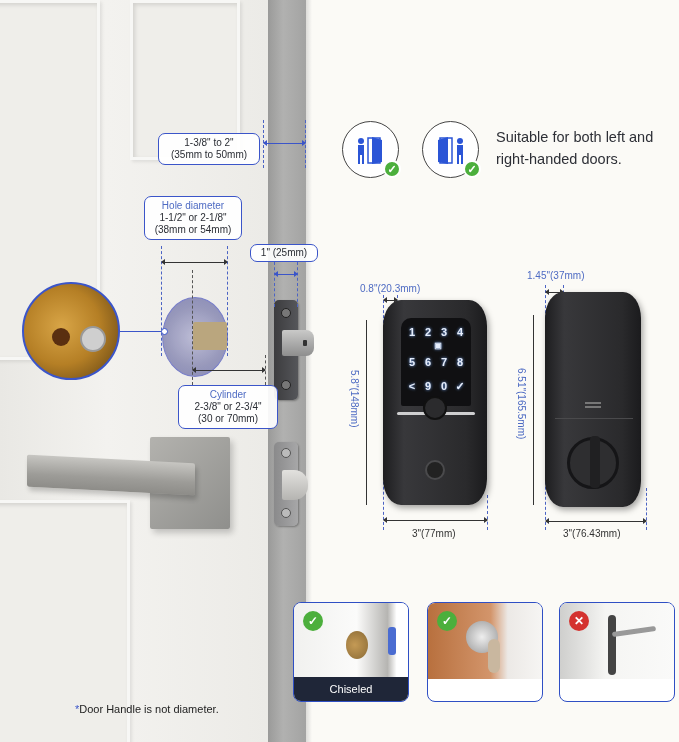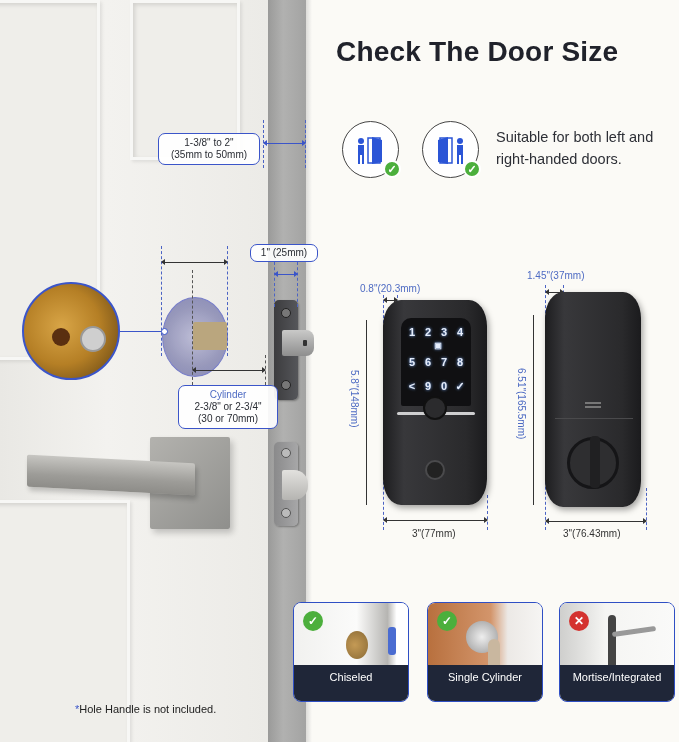--- a/index.html
+++ b/index.html
@@ -69,21 +69,21 @@
   .fp { position: absolute; left: 40px; top: 120px; width: 24px; height: 24px; border-radius: 50%; background: #2b2b2d; border: 2px solid #111; }
   .silver-band { position: absolute; left: 14px; top: 112px; width: 78px; height: 3px; background: #cfcfd0; border-radius: 2px; }
   .keyhole { position: absolute; left: 42px; top: 160px; width: 20px; height: 20px; border-radius: 50%; background: #222; border: 2px solid #4a4a4c; }
   .thumbturn { position: absolute; left: 22px; top: 128px; width: 52px; height: 52px; border-radius: 50%; border: 3px solid #151517; background: #2e2e30; }
   .thumbturn::after { content: ""; position: absolute; left: 20px; top: -4px; width: 10px; height: 52px; background: #202022; border-radius: 4px; }
   .vent { position: absolute; left: 40px; top: 110px; width: 16px; height: 2px; background: #777; box-shadow: 0 4px 0 #777; }
 
   
   .card { position: absolute; top: 602px; width: 116px; height: 100px; border: 1.5px solid #2f4fc4; border-radius: 8px; overflow: hidden; background: #fff; }
   .card .img { position: absolute; left: 0; top: 0; right: 0; height: 76px; }
-  .card .lbl { position: absolute; left: 0; right: 0; bottom: 0; height: 36px; background: #1f2638; color: #fff; font-size: 11px; text-align: center; line-height: 24px; }
+  .card .lbl { position: absolute; left: 0; right: 0; bottom: 0; height: 24px; background: #1f2638; color: #fff; font-size: 11px; text-align: center; line-height: 24px; }
   .card .badge { position: absolute; left: 9px; top: 8px; width: 20px; height: 20px; border-radius: 50%; color: #fff; font-size: 12px; font-weight: bold; text-align: center; line-height: 20px; }
   .badge.ok { background: #4caf3c; }
   .badge.no { background: #d4322f; }
   .footnote { position: absolute; left: 75px; top: 703px; font-size: 11px; color: #222; }
   .footnote .star { color: #3b55c9; }
 </style>
 </head>
 <body>
 
 <div class="canvas">
@@ -133,30 +133,34 @@
   <div class="hline" style="left:193px;top:370px;width:72px;color:#333"></div>
 
   <div class="vdash" style="left:274px;top:262px;height:45px"></div>
   <div class="vdash" style="left:297px;top:262px;height:45px"></div>
   <div class="hline blue" style="left:275px;top:274px;width:22px;color:#3b55c9"></div>
 
   <div class="callout" style="left:158px;top:133px;width:102px">
     <span>1-3/8" to 2"</span><br>
     <span>(35mm to 50mm)</span>
   </div>
+  <div class="callout" style="left:144px;top:196px;width:98px">
+    <span class="ttl">Hole diameter</span>
+    <span>1-1/2" or 2-1/8"</span><br>
+    <span>(38mm or 54mm)</span>
+  </div>
   <div class="callout" style="left:250px;top:244px;width:68px;padding:2px 4px">
     <span>1" (25mm)</span>
   </div>
   <div class="callout" style="left:178px;top:385px;width:100px">
     <span class="ttl">Cylinder</span>
     <span>2-3/8" or 2-3/4"</span><br>
     <span>(30 or 70mm)</span>
   </div>
 
-  <div class="title">Check The Door Size</div>
 
   <div class="icon-circle" style="left:342px">
     <svg width="32" height="32" viewBox="0 0 32 32">
       <circle cx="6" cy="7" r="3" fill="#2b55d6"></circle>
       <rect x="3" y="11" width="6" height="10" fill="#2b55d6"></rect>
       <rect x="3" y="21" width="2" height="9" fill="#2b55d6"></rect>
         <rect x="7" y="21" width="2" height="9" fill="#2b55d6"></rect>
       <rect x="13" y="4" width="12" height="25" fill="none" stroke="#2b55d6" stroke-width="1.5"></rect>
       <polygon points="17,3 27,6 27,28 17,30" fill="#2b55d6"></polygon>
     </svg>
@@ -229,27 +233,25 @@
     </div>
     <div class="badge ok">✓</div>
     <div class="lbl">Chiseled</div>
   </div>
   <div class="card" style="left:427px">
     <div class="img" style="background:linear-gradient(90deg,#b8703e 0%,#d3956b 55%,#ece9e6 70%,#f6f5f3 100%)">
       <div style="position:absolute;left:38px;top:18px;width:32px;height:32px;border-radius:50%;background:radial-gradient(circle,#eee,#999);"></div>
       <div style="position:absolute;left:60px;top:36px;width:12px;height:34px;border-radius:6px;background:#c9b79f"></div>
     </div>
     <div class="badge ok">✓</div>
-    <div class="lbl">Single Cylinder</div>
   </div>
   <div class="card" style="left:559px">
     <div class="img" style="background:linear-gradient(90deg,#cfcfcd 0%,#e6e6e4 25%,#f5f5f3 40%,#fafaf9 100%)">
       <div style="position:absolute;left:48px;top:12px;width:8px;height:60px;border-radius:4px;background:#444"></div>
       <div style="position:absolute;left:52px;top:26px;width:44px;height:5px;border-radius:3px;background:#999;transform:rotate(-8deg)"></div>
     </div>
     <div class="badge no">✕</div>
-    <div class="lbl">Mortise/Integrated</div>
   </div>
 
   <div class="footnote">
-    <span class="star">*</span><span>Hole Handle is not included.</span>
+    <span class="star">*</span><span>Door Handle is not diameter.</span>
   </div>
 </div>
 
 </body></html>

